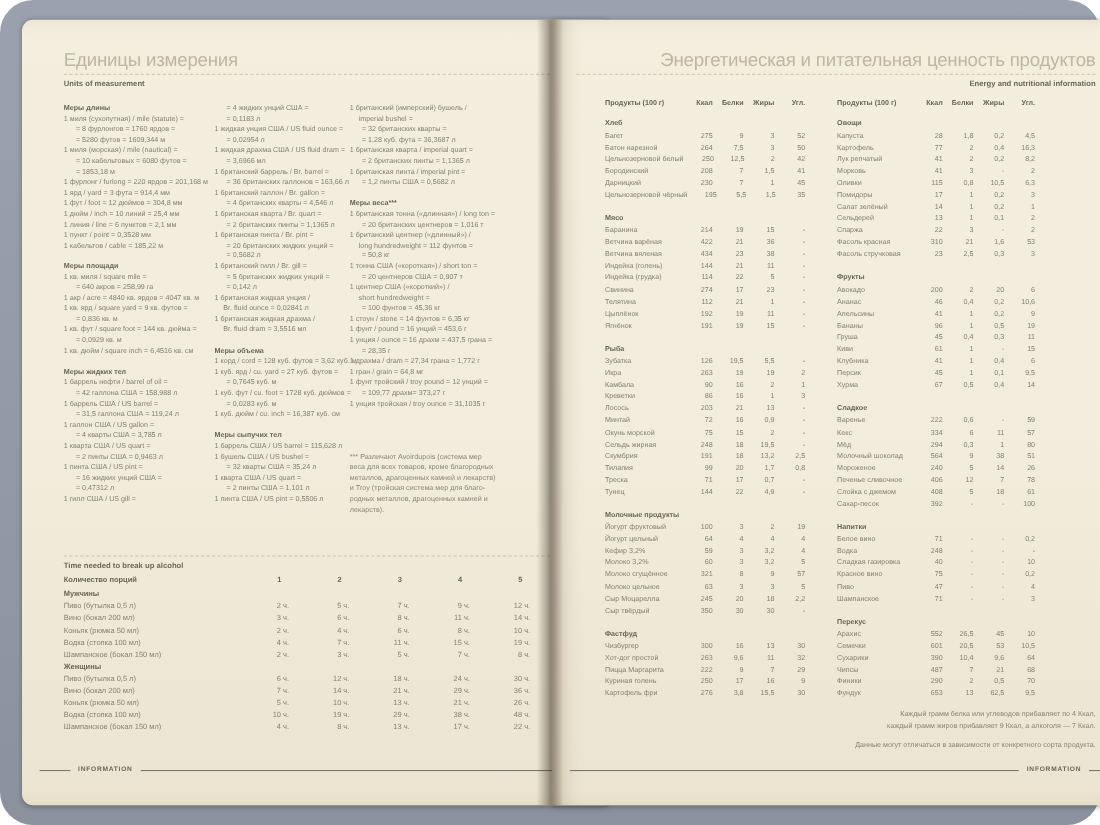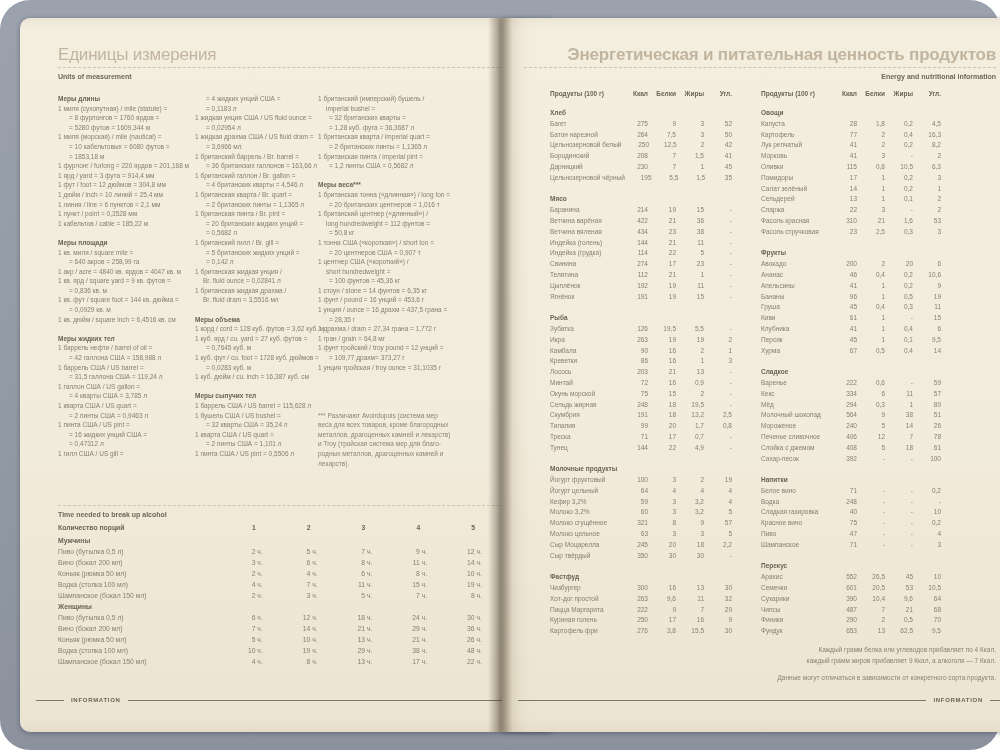--- a/index.html
+++ b/index.html
@@ -279,21 +279,21 @@
       </div>
 
     <div class="pfoot">
       <span class="fl short"></span>
       <span class="flabel">INFORMATION</span>
       <span class="fl long"></span>
     </div>
   </div>
 
   <div class="page page-right">
-    <div class="sec-title" style="right:38px;top:27px;font-weight:bold;">Энергетическая и питательная ценность продуктов</div>
+    <div class="sec-title" style="right:38px;top:27px;">Энергетическая и питательная ценность продуктов</div>
     <div class="dash" style="left:22px;right:38px;top:49px;"></div>
     <div class="sec-sub" style="right:38px;top:55px;">Energy and nutritional information</div>
 
     <div class="ngroup" id="ngroup0">
         <div class="nrow nhead">
           <span class="nlabel">Продукты (100 г)</span>
           <span class="ncell">Ккал</span>
           <span class="ncell">Белки</span>
           <span class="ncell">Жиры</span>
           <span class="ncell">Угл.</span>

